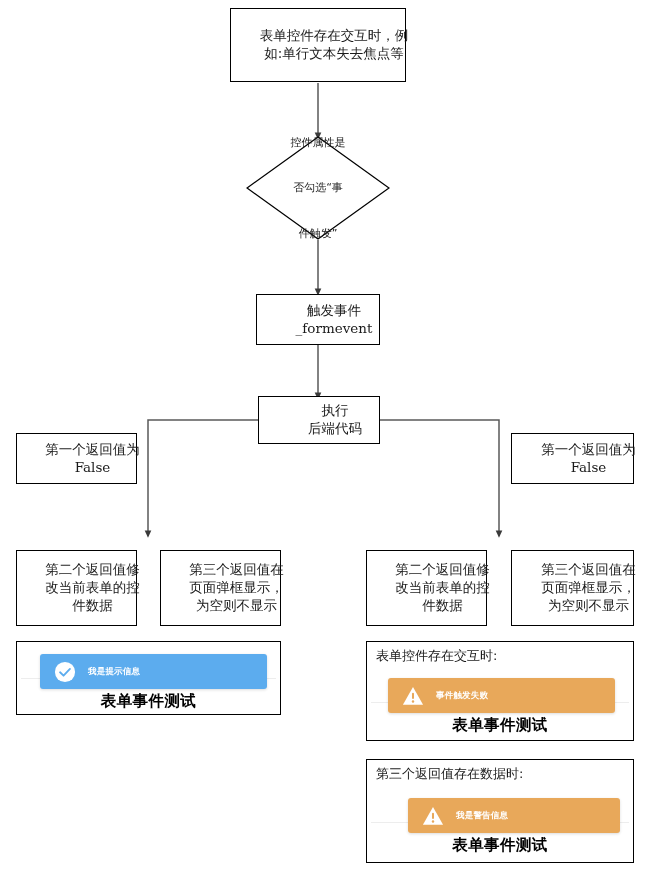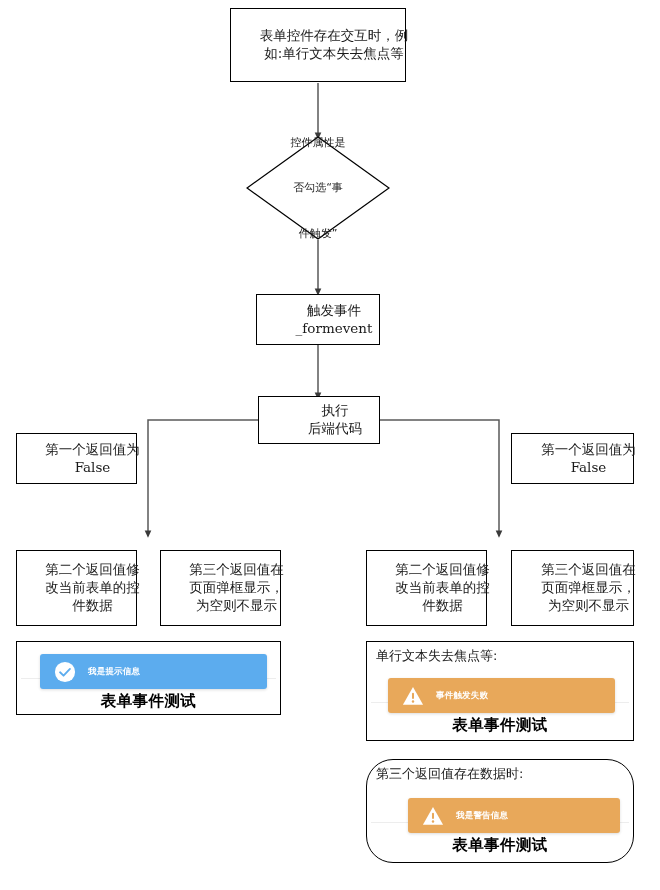--- a/index.html
+++ b/index.html
@@ -237,34 +237,34 @@
       <svg class="toast-icon" viewBox="0 0 24 24" xmlns="http://www.w3.org/2000/svg">
         <circle cx="12" cy="12" r="11" fill="#ffffff"></circle>
         <path d="M 6.6 12.3 L 10.4 16 L 17.4 8.6" fill="none" stroke="#5cacee" stroke-width="2" stroke-linecap="round" stroke-linejoin="round"></path>
       </svg>
       <span class="toast-text">我是提示信息</span>
     </div>
     <div class="mock-title" style="top:49px;">表单事件测试</div>
   </div>
 
   <div class="mock" style="left:366px; top:641px; width:268px; height:100px;">
-    <div class="mock-caption">单行文本失去焦点等:</div>
+    <div class="mock-caption">表单控件存在交互时:</div>
     <div class="mock-divider" style="top:60px;"></div>
     <div class="toast toast-warn" style="left:21px; top:36px; width:227px; height:35px;">
       <svg class="toast-icon" viewBox="0 0 24 24" xmlns="http://www.w3.org/2000/svg">
         <path d="M 12 2.2 L 23 21.6 L 1 21.6 z" fill="#ffffff"></path>
         <rect x="10.9" y="8.4" width="2.2" height="7" rx="1.1" fill="#e8a85a"></rect>
         <circle cx="12" cy="18.1" r="1.35" fill="#e8a85a"></circle>
       </svg>
       <span class="toast-text">事件触发失败</span>
     </div>
     <div class="mock-title" style="top:73px;">表单事件测试</div>
   </div>
 
-  <div class="mock" style="left:366px; top:759px; width:268px; height:104px;border-radius:27px;">
+  <div class="mock" style="left:366px; top:759px; width:268px; height:104px;">
     <div class="mock-caption">第三个返回值存在数据时:</div>
     <div class="mock-divider" style="top:62px;"></div>
     <div class="toast toast-warn" style="left:21px; top:38px; width:212px; height:35px;margin-left:20px;">
       <svg class="toast-icon" viewBox="0 0 24 24" xmlns="http://www.w3.org/2000/svg">
         <path d="M 12 2.2 L 23 21.6 L 1 21.6 z" fill="#ffffff"></path>
         <rect x="10.9" y="8.4" width="2.2" height="7" rx="1.1" fill="#e8a85a"></rect>
         <circle cx="12" cy="18.1" r="1.35" fill="#e8a85a"></circle>
       </svg>
       <span class="toast-text">我是警告信息</span>
     </div>

